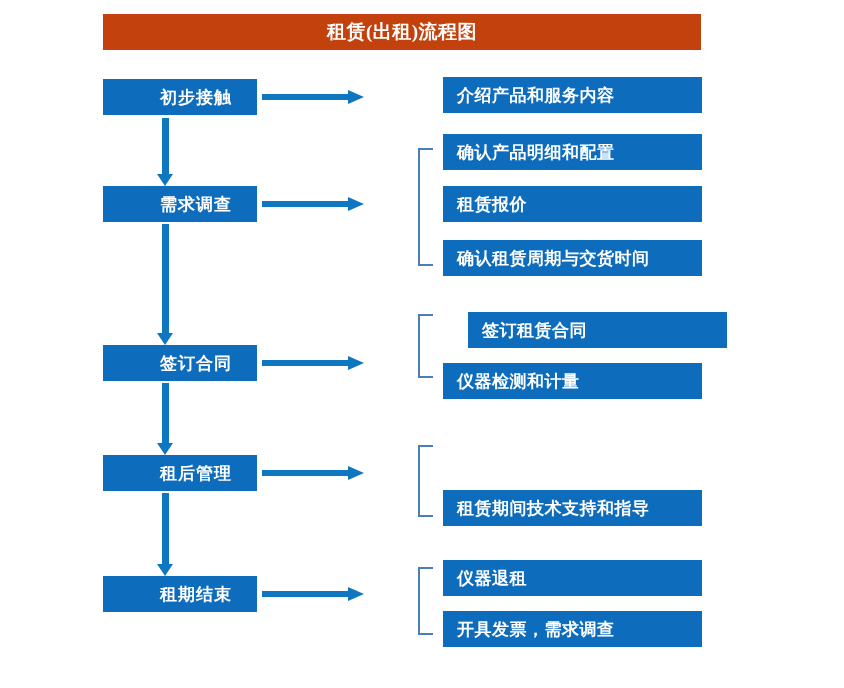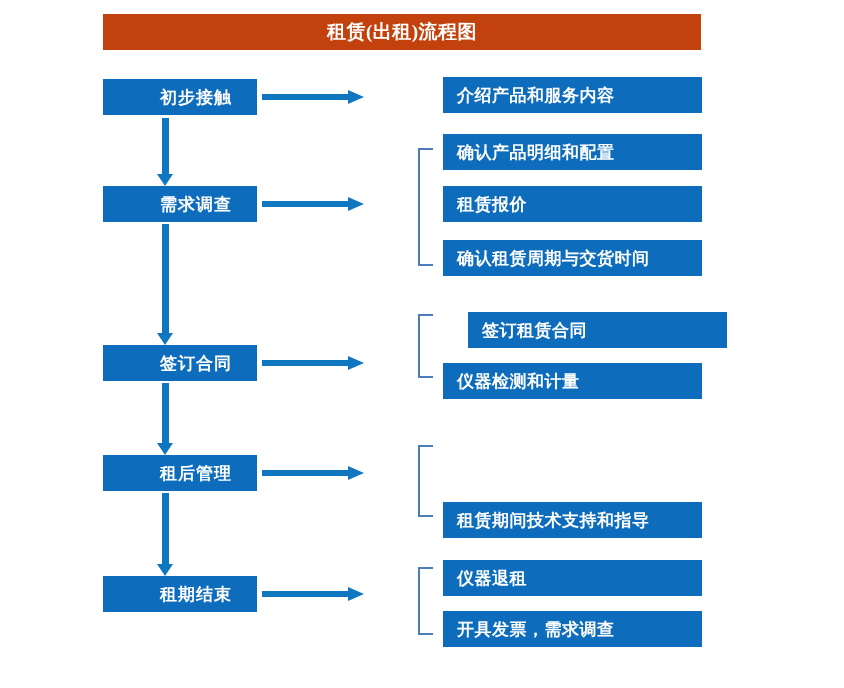--- a/index.html
+++ b/index.html
@@ -205,19 +205,19 @@
 
   <div class="detail-box" style="top:186px;">租赁报价</div>
 
   <div class="detail-box" style="top:240px;">确认租赁周期与交货时间</div>
 
   <div class="detail-box" style="top:312px;margin-left:25px;">签订租赁合同</div>
 
   <div class="detail-box" style="top:363px;">仪器检测和计量</div>
 
 
-  <div class="detail-box" style="top:490px;margin-top:12px;">租赁期间技术支持和指导</div>
+  <div class="detail-box" style="top:490px;">租赁期间技术支持和指导</div>
 
   <div class="detail-box" style="top:560px;font-family:Liberation Serif, serif;">仪器退租</div>
 
   <div class="detail-box" style="top:611px;">开具发票，需求调查</div>
 
 </div>
 
 </body></html>

